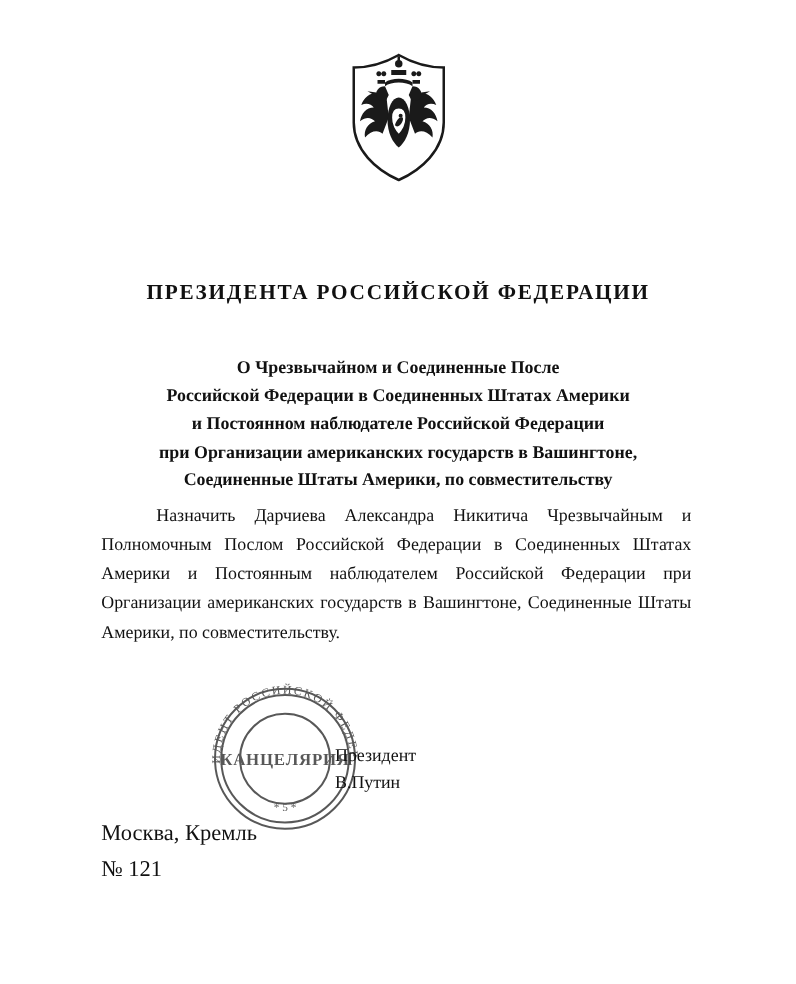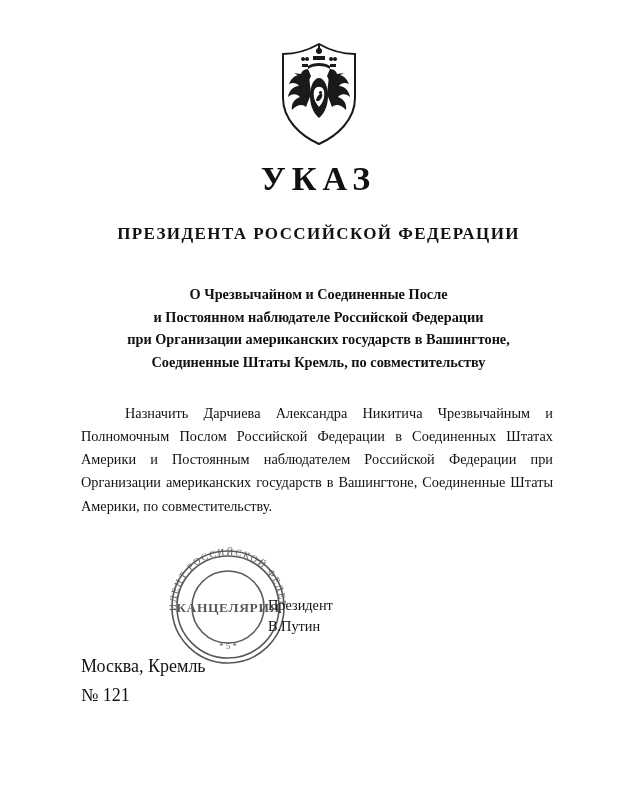--- a/index.html
+++ b/index.html
@@ -154,28 +154,28 @@
 
         <path d="M33 24 C38 20 50 20 55 24 L55 27 C50 23 38 23 33 27 Z"></path>
 
         <path d="M44 44 C40 44 38 47 38 52 C38 58 41 63 44 66 C47 63 50 58 50 52 C50 47 48 44 44 44 Z" fill="#ffffff" stroke="#1a1a1a" stroke-width="1.4"></path>
         <path d="M41 58 C42 54 45 51 47 52 C48 53 47 56 45 58 C44 59 42 60 41 58 Z"></path>
         <circle cx="45.5" cy="50.5" r="1.6"></circle>
       </g>
     </svg>
   </div>
 
-  <div class="title-ukaz">УКАЗ</div>
   <div class="title-sub">ПРЕЗИДЕНТА РОССИЙСКОЙ ФЕДЕРАЦИИ</div>
 
   <div class="subject">
     <div>О Чрезвычайном и Соединенные После</div>
+    <div>Российской Федерации в Соединенных Штатах Америки</div>
     <div>и Постоянном наблюдателе Российской Федерации</div>
     <div>при Организации американских государств в Вашингтоне,</div>
-    <div>Соединенные Штаты Кремль, по совместительству</div>
+    <div>Соединенные Штаты Америки, по совместительству</div>
   </div>
 
   <div class="body-text">Назначить Дарчиева Александра Никитича Чрезвычайным и Полномочным Послом Российской Федерации в Соединенных Штатах Америки и Постоянным наблюдателем Российской Федерации при Организации американских государств в Вашингтоне, Соединенные Штаты Америки, по совместительству.</div>
 
   <div class="stamp">
     <svg viewBox="0 0 140 140" xmlns="http://www.w3.org/2000/svg">
       <defs>
         <path id="arcTop" d="M 18,70 A 52,52 0 0 1 122,70"></path>
         <path id="arcBottom" d="M 24,70 A 46,46 0 0 0 116,70"></path>
       </defs>

